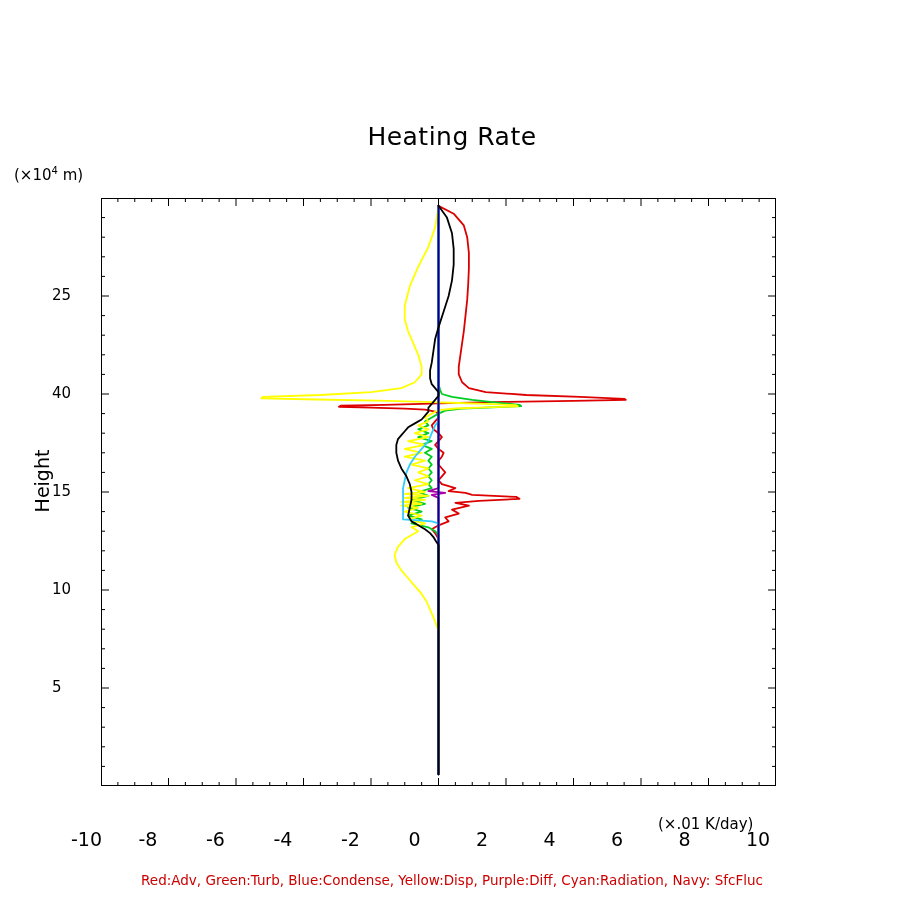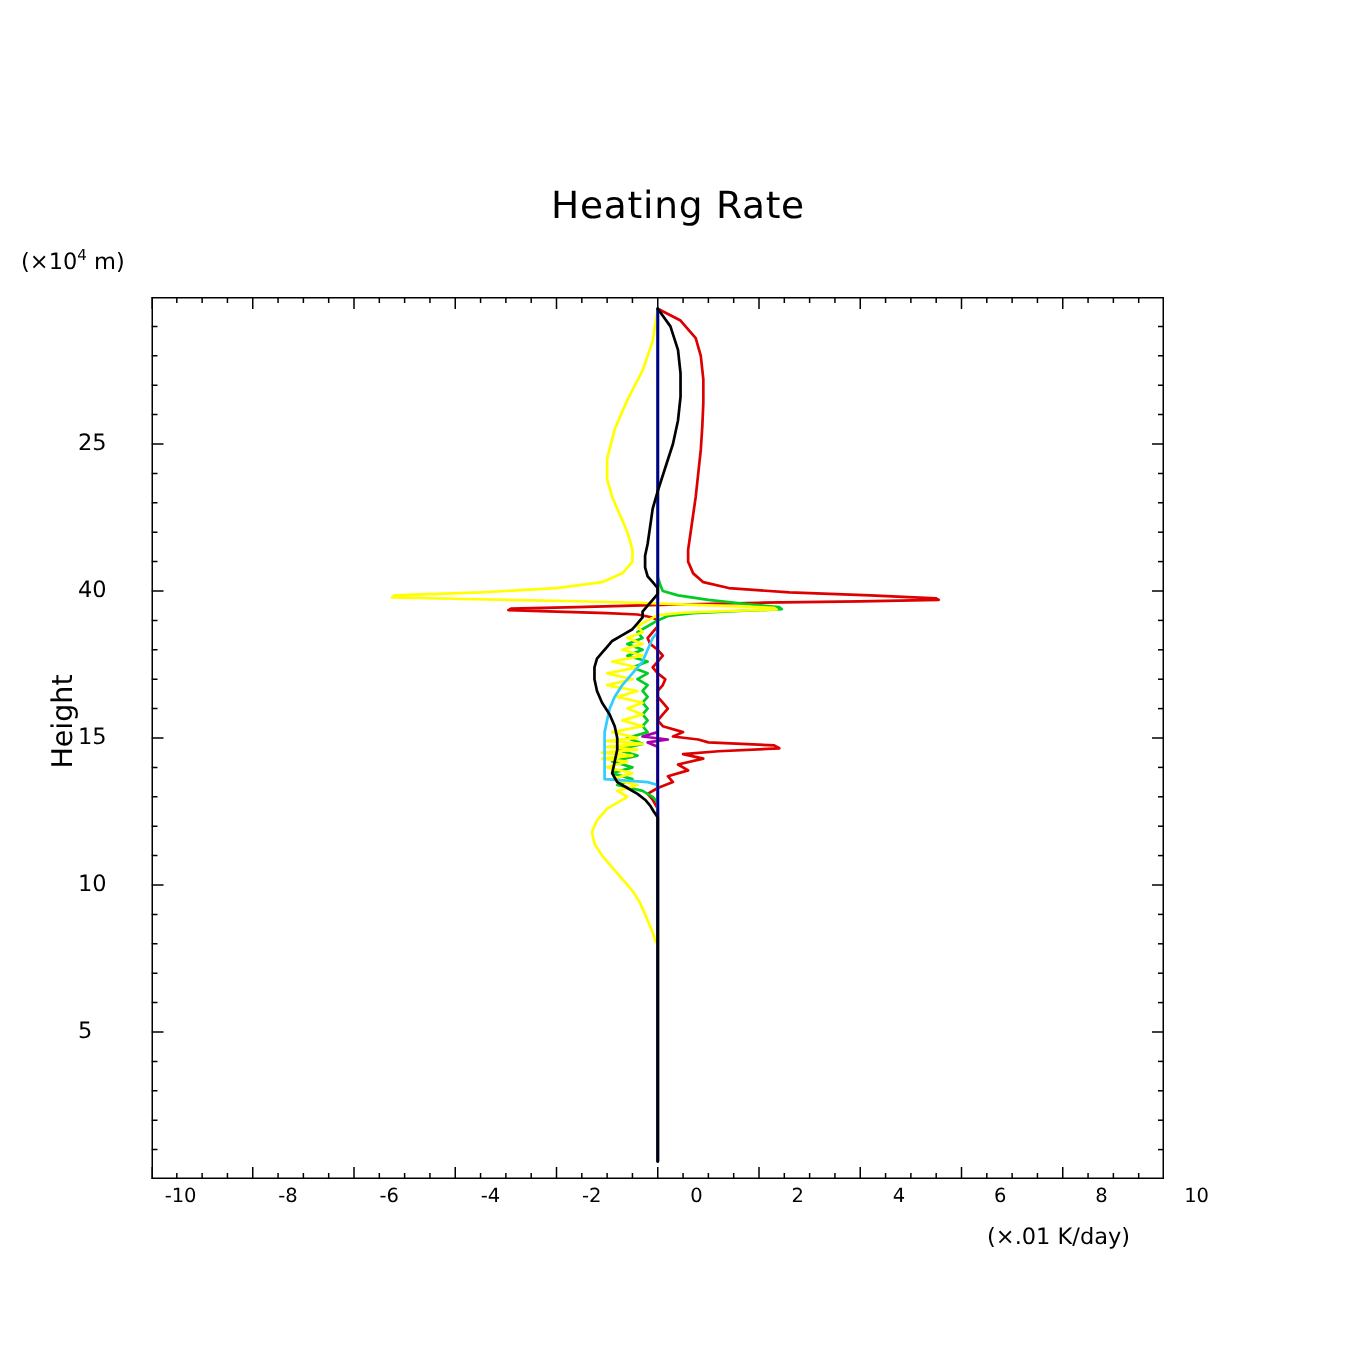--- a/index.html
+++ b/index.html
@@ -71,25 +71,25 @@
     position: absolute;
     left: 101px;
     top: 198px;
     width: 675px;
     height: 588px;
     border: 1px solid #000000;
     box-sizing: border-box;
   }
   .tick-label-x {
     position: absolute;
-    font-size: 13px;
-    text-align: right;
+    font-size: 19px;
+    text-align: left;
     width: 60px;
     margin-left: -30px;
-    top: 790px;
+    top: 828px;
   }
   .tick-label-y {
     position: absolute;
     font-size: 15px;
     text-align: left;
     width: 40px;
     left: 52px;
     margin-top: -10px;
   }
   svg.plot-svg {
@@ -295,14 +295,15 @@
   <div id="yticks">
       <div class="tick-label-y" style="top: 688px;">5</div>
       <div class="tick-label-y" style="top: 590px;">10</div>
       <div class="tick-label-y" style="top: 492px;">15</div>
       <div class="tick-label-y" style="top: 394px;">40</div>
       <div class="tick-label-y" style="top: 296px;">25</div>
     </div>
 
   <div class="xlabel-unit">(×.01 K/day)</div>
 
+  <div class="caption">Red:Adv, Green:Turb, Blue:Condense, Yellow:Disp, Purple:Diff, Cyan:Radiation, Navy: SfcFluc</div>
 
 </div>
 
 </body></html>

